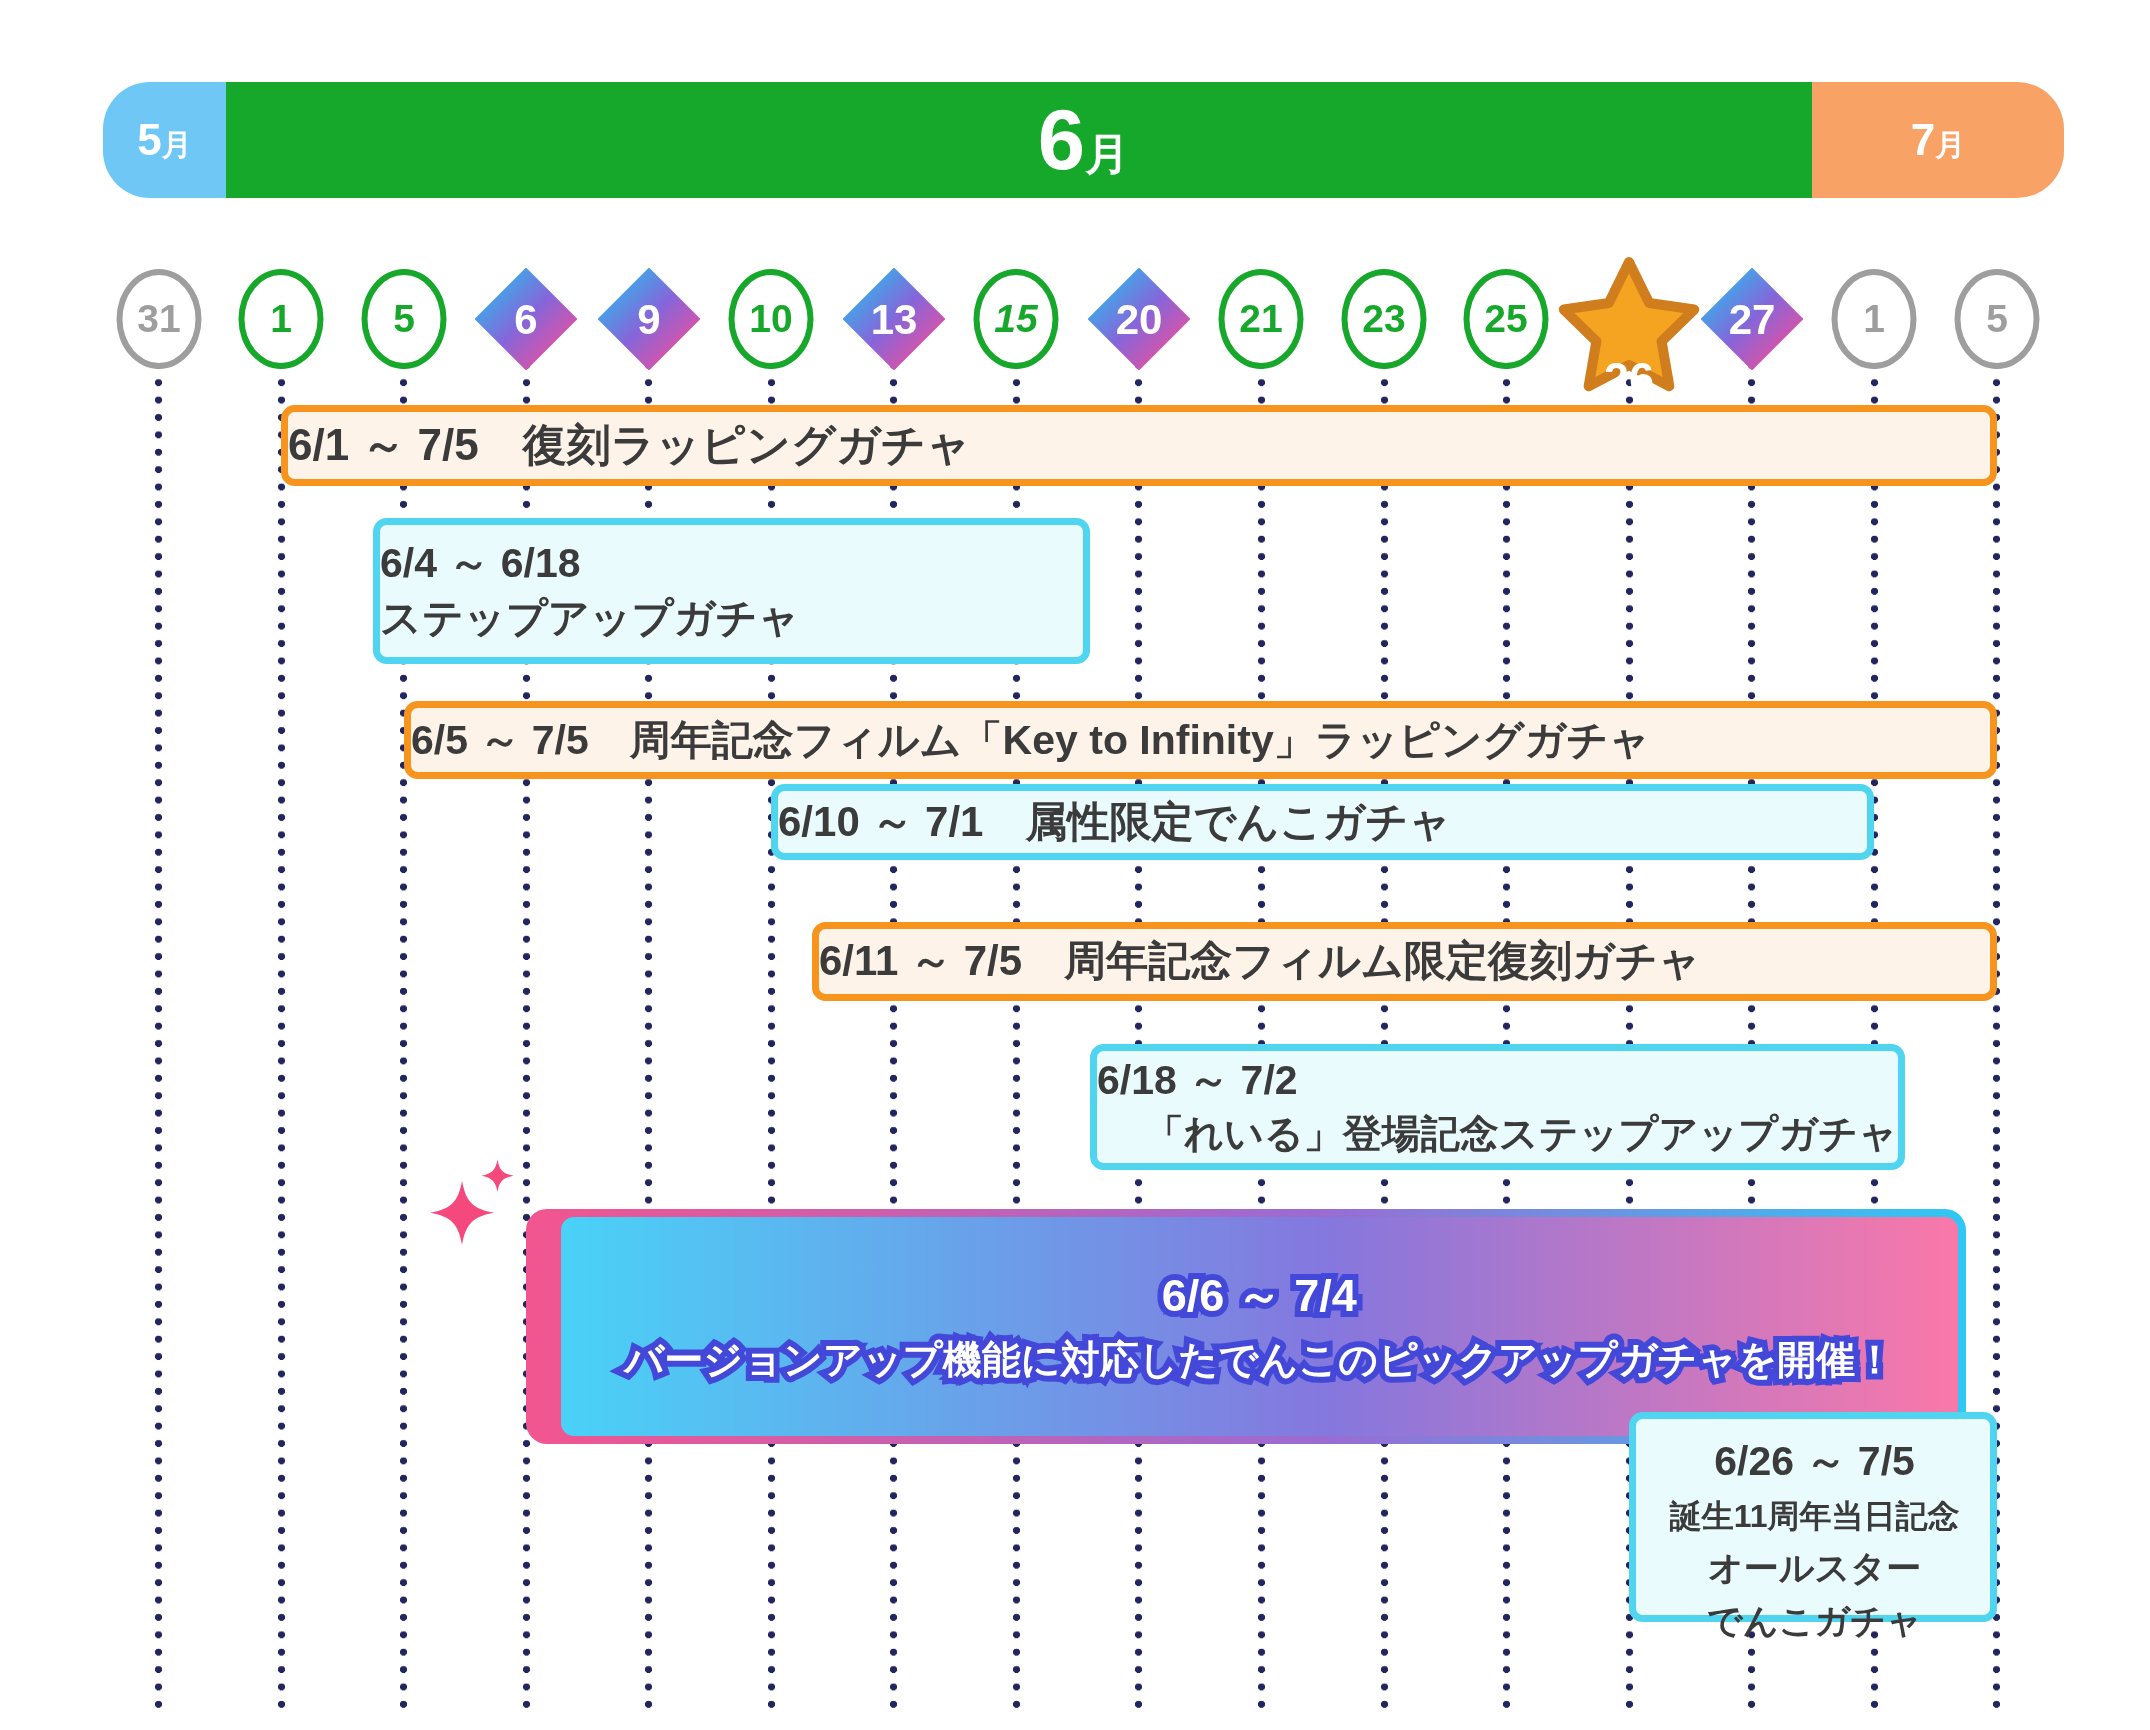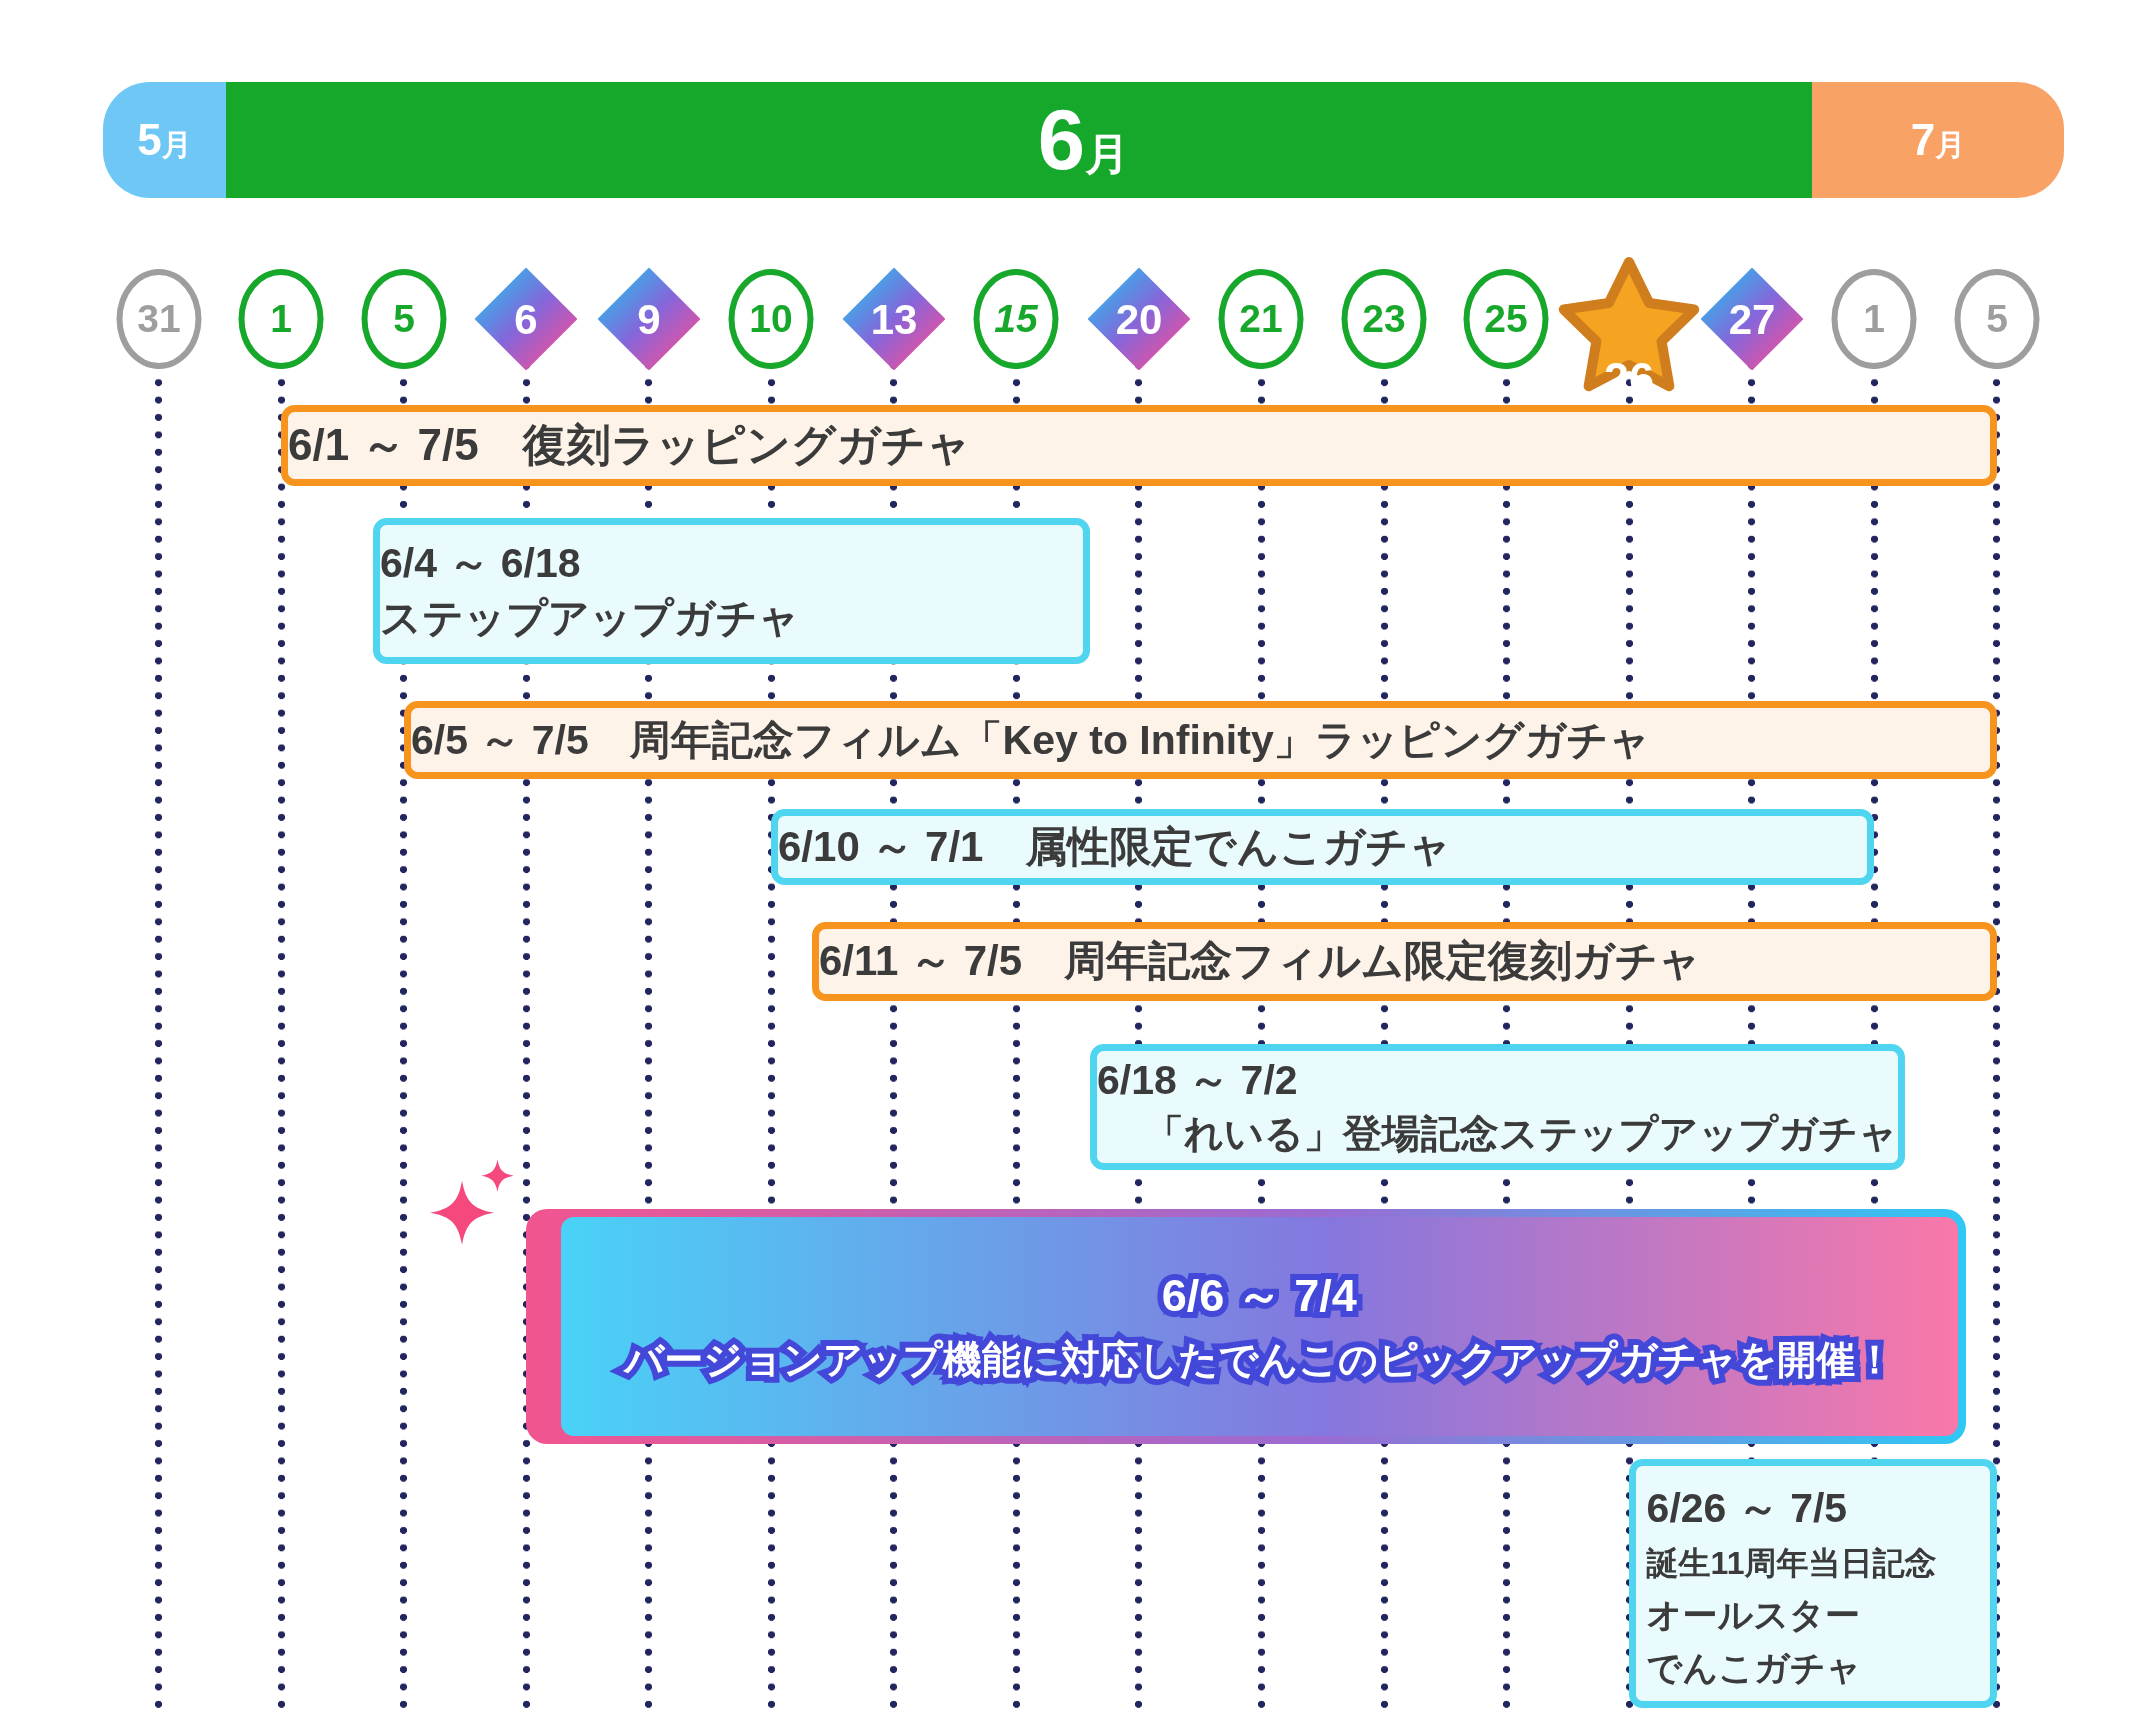--- a/index.html
+++ b/index.html
@@ -163,37 +163,37 @@
       <div class="bar orange" style="left: 281px; top: 405px; width: 1716px; height: 81px;">
         <div class="bline" style="font-size: 44px;">6/1 ～ 7/5　復刻ラッピングガチャ</div>
       </div>
       <div class="bar cyan" style="left: 373px; top: 518px; width: 717px; height: 146px;">
         <div class="bline" style="font-size: 41px;">6/4 ～ 6/18</div>
         <div class="bline" style="font-size: 41px;">ステップアップガチャ</div>
       </div>
       <div class="bar orange" style="left: 404px; top: 701px; width: 1593px; height: 78px;">
         <div class="bline" style="font-size: 41px;">6/5 ～ 7/5　周年記念フィルム「Key to Infinity」ラッピングガチャ</div>
       </div>
-      <div class="bar cyan" style="left: 771px; top: 809px; width: 1103px; height: 76px;">
+      <div class="bar cyan" style="left: 771px; top: 784px; width: 1103px; height: 76px;">
         <div class="bline" style="font-size: 42px;">6/10 ～ 7/1　属性限定でんこガチャ</div>
       </div>
       <div class="bar orange" style="left: 812px; top: 922px; width: 1185px; height: 79px;">
         <div class="bline" style="font-size: 42px;">6/11 ～ 7/5　周年記念フィルム限定復刻ガチャ</div>
       </div>
       <div class="bar cyan" style="left: 1090px; top: 1044px; width: 815px; height: 126px;">
         <div class="bline" style="font-size: 41px;">6/18 ～ 7/2</div>
         <div class="bline" style="font-size: 39px; text-align: right;">「れいる」登場記念ステップアップガチャ</div>
       </div>
       <div class="gbar" style="left: 526px; top: 1209px; width: 1440px; height: 235px; padding-left: 35px;">
         <div class="gbar-inner">
           <div class="gline" style="font-size: 45px;"><span class="stk">6/6 ～ 7/4</span><span class="fil">6/6 ～ 7/4</span></div>
           <div class="gline" style="font-size: 39px;"><span class="stk">バージョンアップ機能に対応したでんこのピックアップガチャを開催！</span><span class="fil">バージョンアップ機能に対応したでんこのピックアップガチャを開催！</span></div>
         </div>
       </div>
-      <div class="bar cyan box" style="left: 1629px; top: 1459px; width: 368px; height: 249px;">
+      <div class="bar cyan box" style="left: 1629px; top: 1412px; width: 368px; height: 210px; align-items: center;">
         <div class="bline" style="font-size: 41px;">6/26 ～ 7/5</div>
         <div class="bline" style="font-size: 32px;">誕生11周年当日記念</div>
         <div class="bline" style="font-size: 35px;">オールスター</div>
         <div class="bline" style="font-size: 35px;">でんこガチャ</div>
       </div>
     </div>
 
   <svg class="sparkles" viewBox="0 0 150 150">
     <path d="M50 0C56 33 67 44 100 50C67 56 56 67 50 100C44 67 33 56 0 50C33 44 44 33 50 0Z" fill="#F5497D" transform="translate(12,42) scale(0.85)"></path>
     <path d="M50 0C56 33 67 44 100 50C67 56 56 67 50 100C44 67 33 56 0 50C33 44 44 33 50 0Z" fill="#F5497D" transform="translate(80,14) scale(0.43)"></path>

